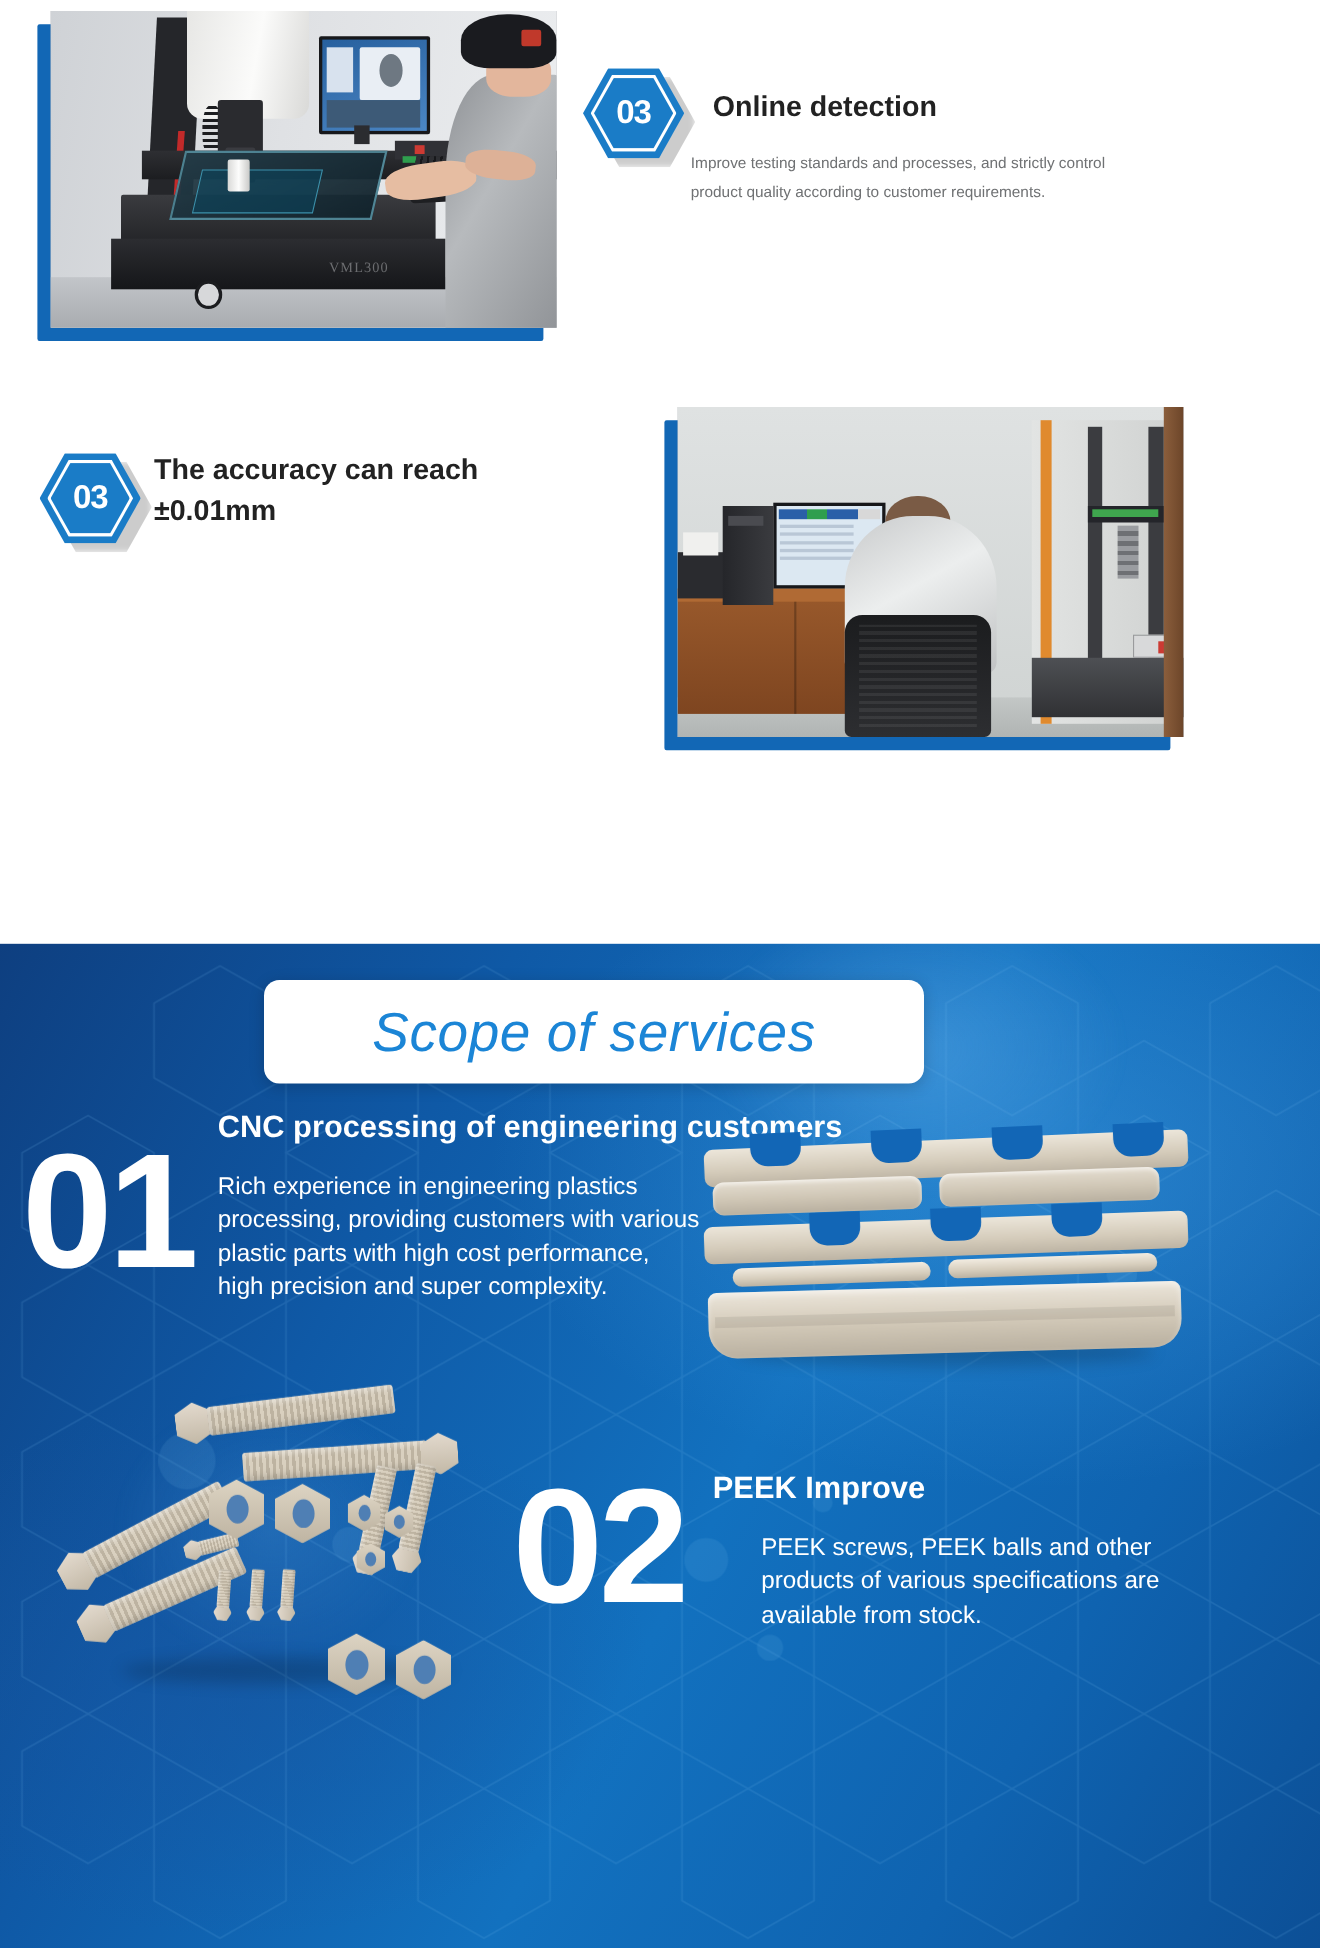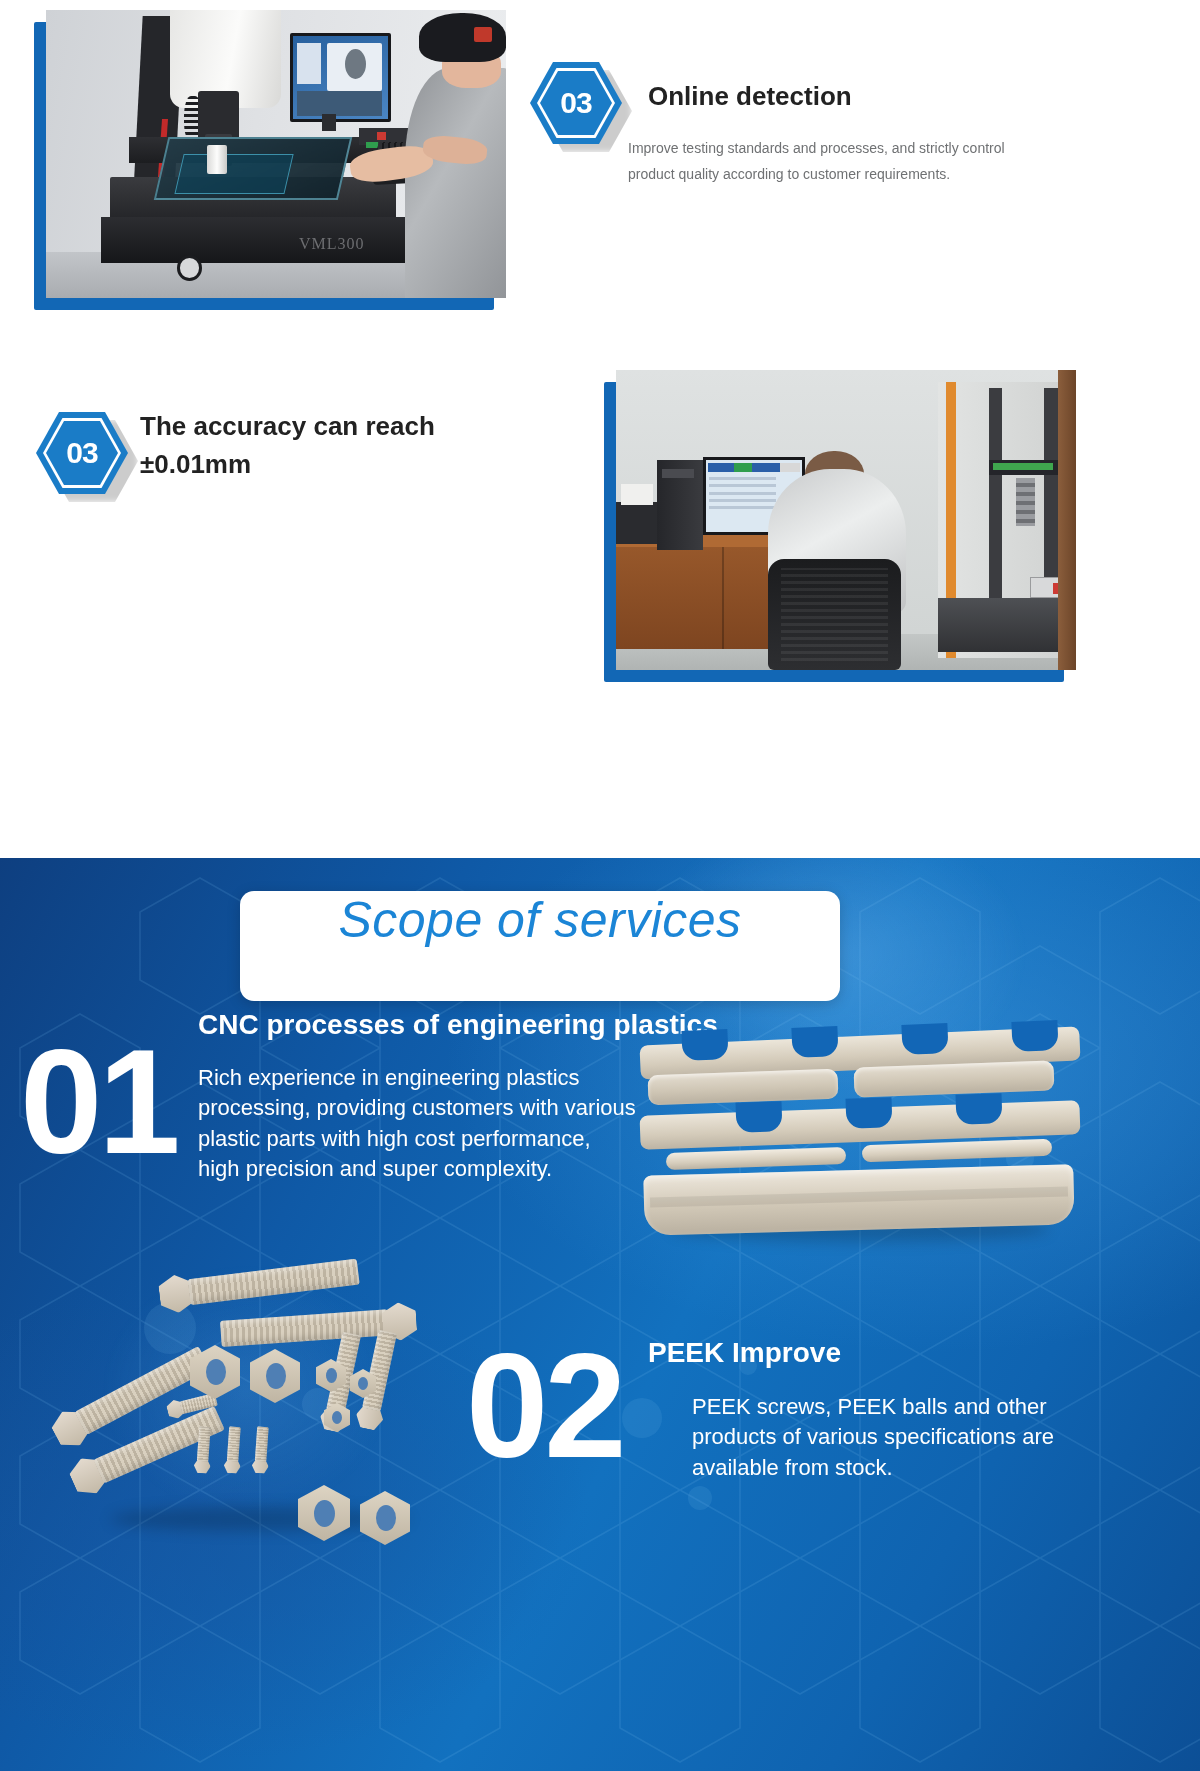--- a/index.html
+++ b/index.html
@@ -44,21 +44,21 @@
   .p1-desk   { position:absolute; left:18%; top:44%; width:82%; height:9%; background:linear-gradient(180deg,#2e2f33,#1c1d20); }
   .p1-glass  { position:absolute; left:25%; top:44%; width:40%; height:22%;
                background:linear-gradient(150deg,rgba(35,60,72,.93),rgba(18,35,44,.96)); transform:skewX(-13deg);
                border:2px solid rgba(120,200,220,.55); }
   .p1-glass2 { position:absolute; left:29%; top:50%; width:24%; height:14%;
                background:rgba(10,70,95,.55); transform:skewX(-13deg); border:1px solid rgba(90,200,230,.6); }
   .p1-spec   { position:absolute; left:35%; top:47%; width:4.3%; height:10%;
                background:linear-gradient(90deg,#d9d9d7,#fdfdfc,#c9c9c7); border-radius:2px; }
   .p1-base   { position:absolute; left:14%; top:58%; width:62%; height:22%; background:linear-gradient(180deg,#3a3b3f,#1a1b1e); border-radius:2px; }
   .p1-base2  { position:absolute; left:12%; top:72%; width:66%; height:16%; background:linear-gradient(180deg,#2c2d31,#151619); }
-  .p1-label  { position:absolute; left:55%; top:78%; color:#6c6d70; font-family:"Liberation Serif",serif; font-size:16px; letter-spacing:1px; }
+  .p1-label  { position:absolute; left:55%; top:78%; color:#6c6d70; font-family:"Liberation Serif",serif; font-size:13px; letter-spacing:1px; }
   .p1-knob   { position:absolute; left:28.5%; top:85%; width:5.5%; height:9%; background:#d7d8da; border-radius:50%; border:3px solid #1b1c1f; }
   .p1-kbd    { position:absolute; left:72%; top:46%; width:18%; height:6.5%; background:#232428; transform:skewX(-10deg);
                background-image:repeating-linear-gradient(90deg,#2e2f33 0 4px,#17181b 4px 6px); }
   .p1-ctrl   { position:absolute; left:68%; top:41%; width:12%; height:6%; background:#303136; }
   .p1-ctrlr  { position:absolute; left:72%; top:42.4%; width:2%; height:2.6%; background:#cc3a33; }
   .p1-ctrlg  { position:absolute; left:69.5%; top:45.8%; width:3%; height:2.2%; background:#2f9e4e; }
   .p1-paper  { position:absolute; left:79%; top:55%; width:15%; height:12%; background:#f2f2f0; transform:skewX(-10deg); }
   .p1-bar    { position:absolute; left:71%; top:56%; width:17%; height:4%; background:#1e1f22; border-radius:4px; transform:rotate(-3deg); }
   .p1-man    { position:absolute; right:-2%; top:20%; width:24%; height:82%;
                background:linear-gradient(120deg,#8f9296,#b7babd 40%,#8e9195); border-radius:40% 10% 0 0; }
@@ -141,23 +141,23 @@
     overflow:hidden;
   }
   #hex-pattern { position:absolute; inset:0; opacity:.5; pointer-events:none; }
   #glow-a { position:absolute; left:52%; top:-6%; width:420px; height:300px;
             background:radial-gradient(ellipse at center, rgba(120,190,245,.30), transparent 65%); }
   #glow-b { position:absolute; left:8%; top:44%; width:300px; height:260px;
             background:radial-gradient(ellipse at center, rgba(90,170,235,.22), transparent 68%); }
 
   
   #scope-card {
-    position:absolute; left:240px; top:33px; width:600px; height:110px;
+    position:absolute; left:240px; top:33px; width:600px; height:94px;
     background:#fff; border-radius:14px; box-shadow:0 3px 14px rgba(0,0,0,.18);
-    display:flex; align-items:flex-start; justify-content:center;
+    display:flex; align-items:center; justify-content:center;
   }
   #scope-title { font-size:50px; font-style:italic; color:#1b85d6; font-weight:normal;
                  font-family:"Liberation Sans",sans-serif; letter-spacing:.5px; }
 
   
   .big-num { position:absolute; color:#fff; font-weight:bold; font-family:Liberation Sans, sans-serif;
              line-height:1; letter-spacing:-4px; }
   #num-01 { left:20px; top:1028px; font-size:148px; }
   #num-02 { left:466px; top:1332px; font-size:148px; }
 
@@ -385,21 +385,21 @@
   </svg>
   <div id="glow-a"></div>
   <div id="glow-b"></div>
 
   <div id="scope-card">
     <span id="scope-title">Scope of services</span>
   </div>
 </div>
 
 <div class="big-num" id="num-01">01</div>
-<div class="svc-title" id="svc1-title">CNC processes of engineering plastics</div>
+<div class="svc-title" id="svc1-title">CNC processing of engineering customers</div>
 <div class="svc-body" id="svc1-body">Rich experience in engineering plastics processing, providing customers with various plastic parts with high cost performance, high precision and super complexity.</div>
 
 <div id="prod-chain">
   <div class="shadow-soft" style="left:30px; top:186px; width:380px; height:26px;"></div>
 
   <div class="chain-band" style="top:6px; transform:rotate(-2.5deg);"></div>
   <div class="chain-notch" style="left:42px;  top:0px; transform:rotate(-2.5deg);"></div>
   <div class="chain-notch" style="left:152px; top:-3px; transform:rotate(-2.5deg);"></div>
   <div class="chain-notch" style="left:262px; top:-6px; transform:rotate(-2.5deg);"></div>
   <div class="chain-notch" style="left:372px; top:-9px; transform:rotate(-2.5deg);"></div>

